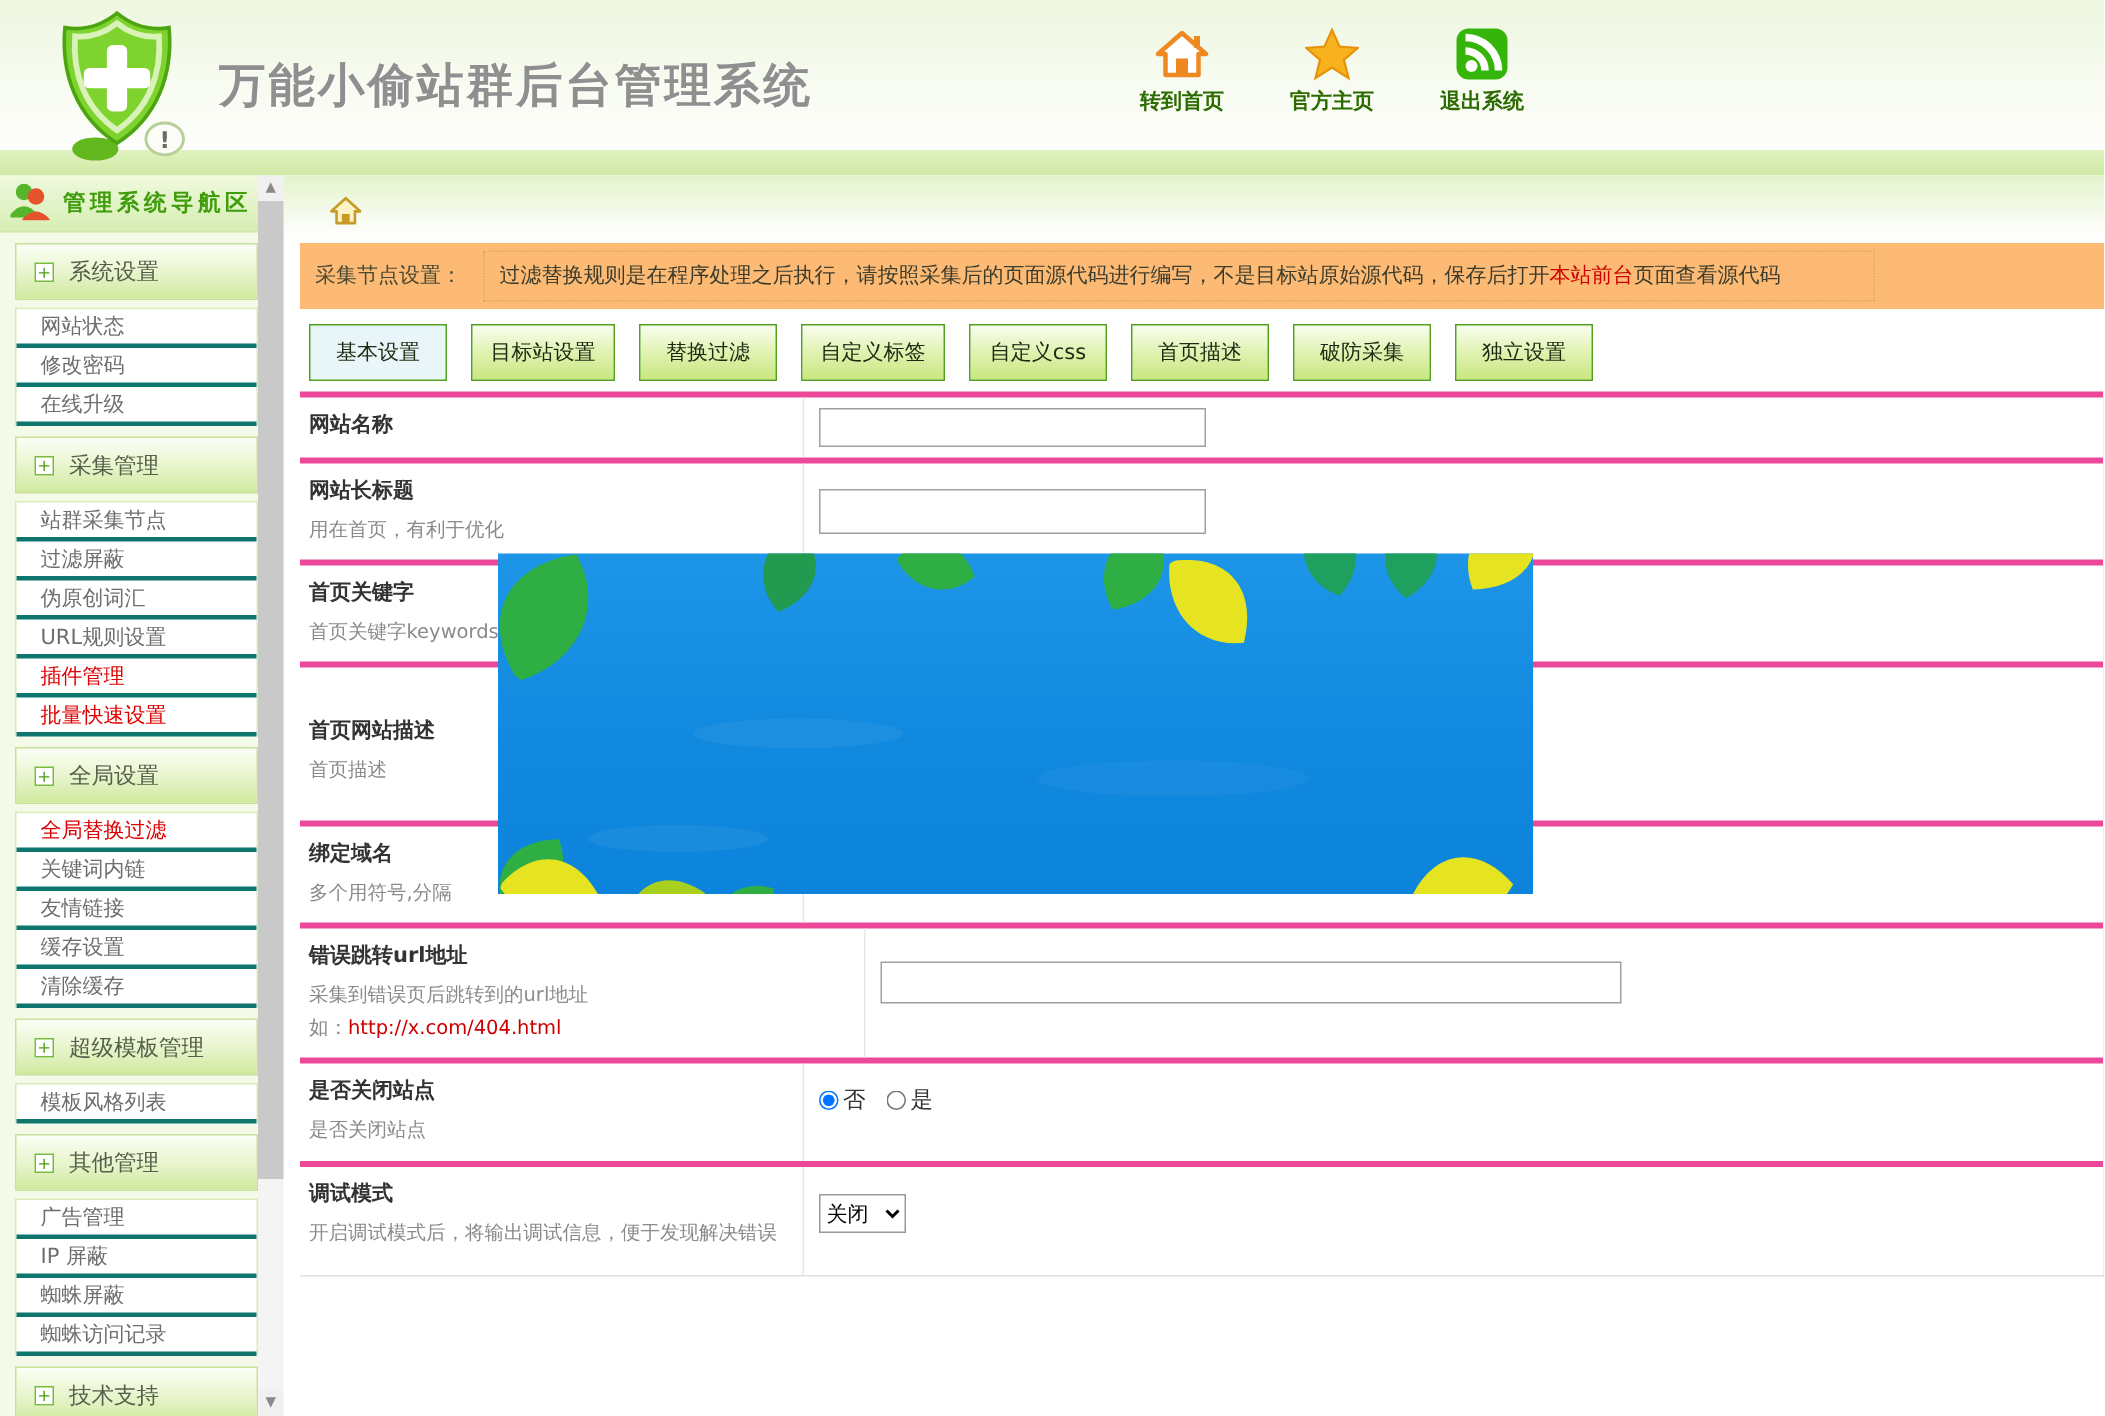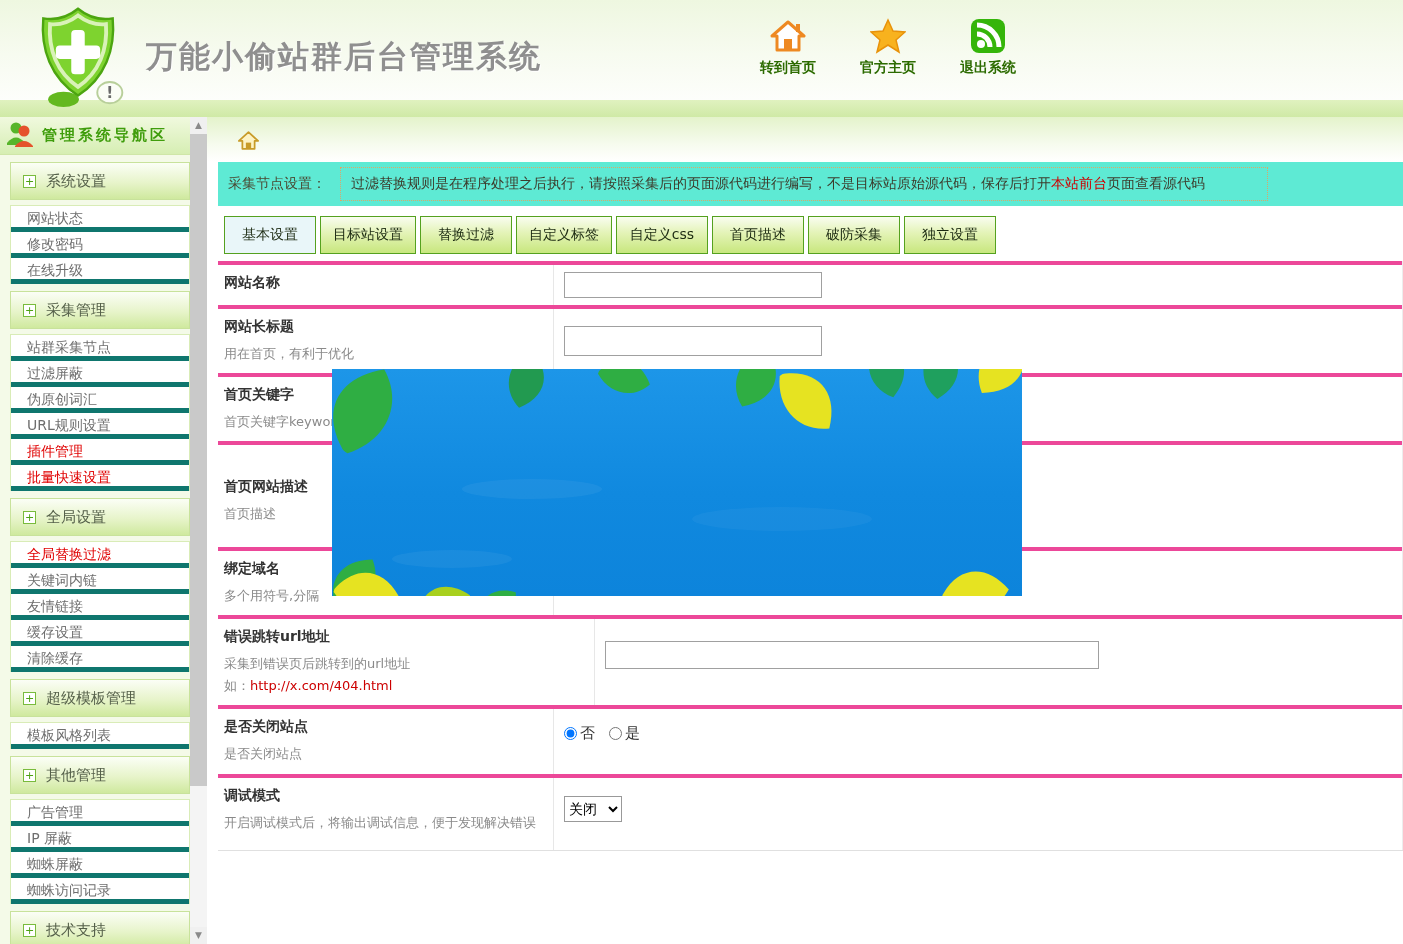--- a/index.html
+++ b/index.html
@@ -16,56 +16,56 @@
   .nav-item { width:76px; text-align:center; cursor:pointer; }
   .nav-item .ic { height:44px; display:flex; align-items:flex-end; justify-content:center; }
   .nav-item .lb { margin-top:5px; font-size:14px; font-weight:bold; color:#2c6b00; }
 
   .stripe { height:17px; background:linear-gradient(180deg,#e0f2bf,#cfe9a6); }
 
   
   .body-row { display:flex; height:827px; }
 
   
-  .sidebar { width:190px; background:#f4fae8; }
+  .sidebar { width:172px; background:#f4fae8; }
   .sb-head { height:38px; background:linear-gradient(180deg,#f0f9de,#d6eeb3);
              border-bottom:1px solid #cfe6a8; display:flex; align-items:center; gap:8px; padding-left:6px; }
   .sb-title { color:#3f9d0c; font-weight:bold; font-size:15px; letter-spacing:3px; white-space:nowrap; }
   .menu { padding-left:10px; }
   .m-sec { margin-top:7px; height:38px; border:1px solid #c8e29b;
            background:linear-gradient(180deg,#fbfef6 0%,#e7f4ca 55%,#cfe99e 100%);
            display:flex; align-items:center; gap:10px; padding-left:12px;
            font-size:15px; color:#55604a; cursor:pointer; }
   .plus { width:13px; height:13px; border:1px solid #79bb3c; background:#fff; color:#4ea015;
           font-size:11px; line-height:11px; text-align:center; flex:0 0 auto; }
   .m-items { margin-top:5px; background:#fff; border:1px solid #d9ecb7; border-bottom:none; }
   .m-item { height:26px; line-height:25px; padding-left:16px; font-size:14px; color:#6e6e6e;
-            border-bottom:5px solid #0f766e; cursor:pointer; white-space:nowrap; }
+            border-bottom:3px solid #0f766e; cursor:pointer; white-space:nowrap; }
   .m-item.red { color:#e00000; }
 
   
   .sb-scroll { width:17px; background:#f4f4f4; position:relative; }
   .sb-arrow { height:17px; font-size:9px; color:#8a8a8a; text-align:center; line-height:17px;
               background:#f0f0f0; cursor:pointer; }
   .sb-arrow.down { position:absolute; bottom:0; width:100%; }
   .sb-thumb { position:absolute; top:17px; left:0; width:17px; height:652px; background:#c9c9c9; cursor:grab; }
 
   
   .content { flex:1; background:#fff; padding-left:11px; }
   .crumb { height:45px; margin-left:-11px; padding-left:31px;
            background:linear-gradient(180deg,#e4f3cb 0%,#f6fbee 60%,#fff 100%);
            display:flex; align-items:center; }
   .crumb svg { cursor:pointer; }
 
-  .notice { display:flex; align-items:center; background:#5eead4; padding:5px 10px 5px 10px; }
+  .notice { display:flex; align-items:center; background:#fdba74; padding:5px 10px 5px 10px; }
   .notice-label { width:112px; flex:0 0 auto; font-size:14px; color:#4a4a34; }
   .notice-box { width:928px; border:1px dotted #dba76a; padding:7px 10px; font-size:14px; color:#3c3c2c; }
   .notice-box a { color:#cc0000; cursor:pointer; }
 
-  .tabs { display:flex; gap:4px; margin:10px 0 0 6px; }
+  .tabs { display:flex; gap:16px; margin:10px 0 0 6px; }
   .tab { min-width:92px; padding:9px 12px; text-align:center; font-size:14px; color:#1c2a12;
          border:1px solid #55a11f; cursor:pointer;
          background:linear-gradient(180deg,#f9fdf0 0%,#e3f3b6 45%,#c8e77e 100%); }
   .tab.active { background:#e9f6f9; }
 
   
   .form { margin-top:7px; border-right:1px solid #ededed; }
   .frow { display:flex; border-top:4px solid #ec4899; }
   .fl { width:335px; flex:0 0 auto; padding:9px 8px 8px 6px; }
   .lab { font-size:14px; font-weight:bold; color:#333; }

